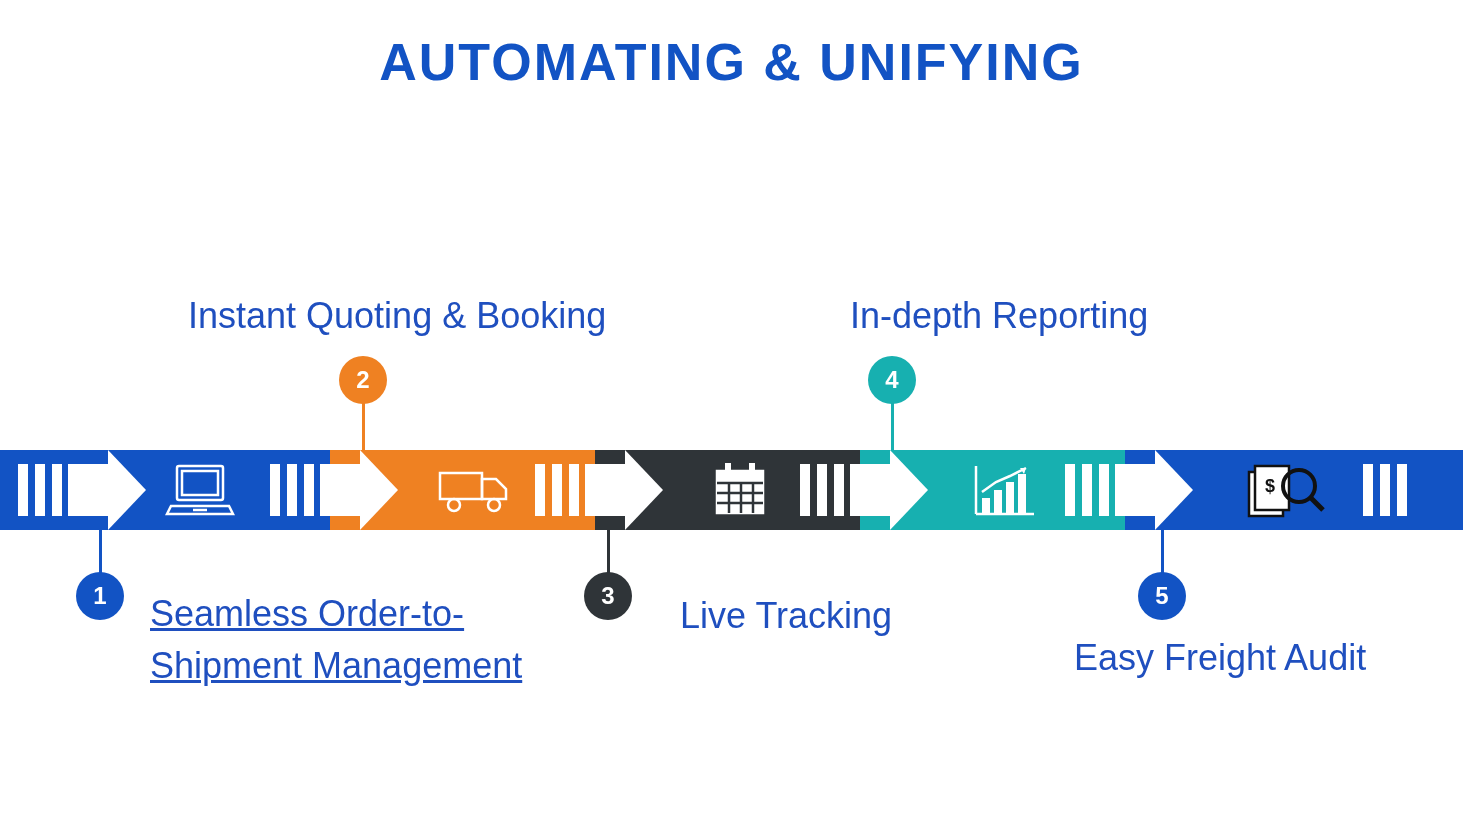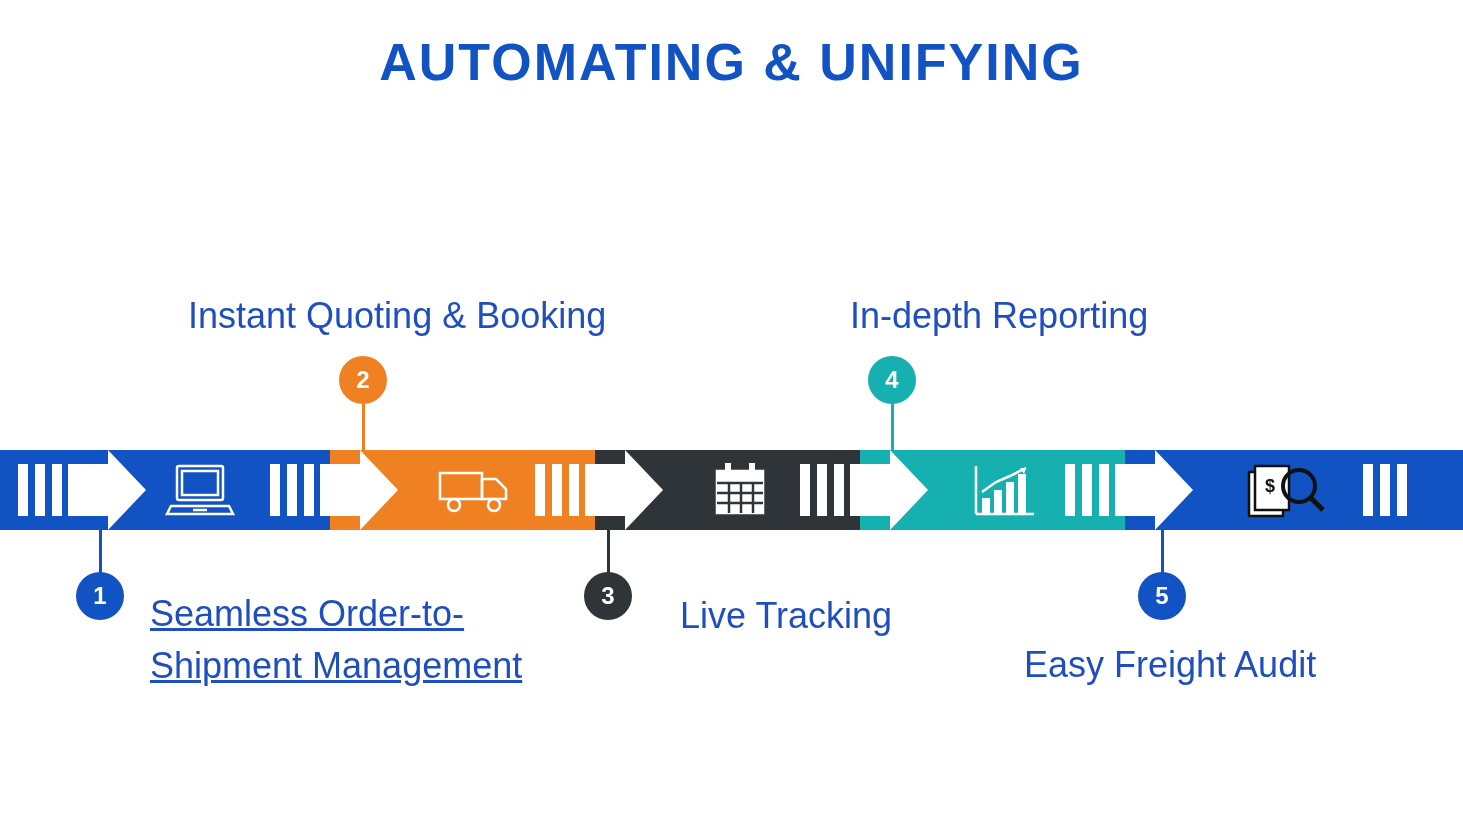--- a/index.html
+++ b/index.html
@@ -254,13 +254,13 @@
 <div class="connector" style="left:607px; top:530px; height:48px; background:#2f3438;"></div>
 <div class="badge" style="left:584px; top:572px; background:#2f3438;">
     <span>3</span>
   </div>
 <div class="step-label" style="left:680px; top:590px;">Live Tracking</div>
 
 <div class="connector" style="left:1161px; top:530px; height:48px; background:#1253c4;"></div>
 <div class="badge" style="left:1138px; top:572px; background:#1253c4;">
     <span>5</span>
   </div>
-<div class="step-label" style="left:1024px; top:632px;margin-top:7px;">Easy Freight Audit</div>
+<div class="step-label" style="left:1074px; top:632px;">Easy Freight Audit</div>
 
 </body></html>

